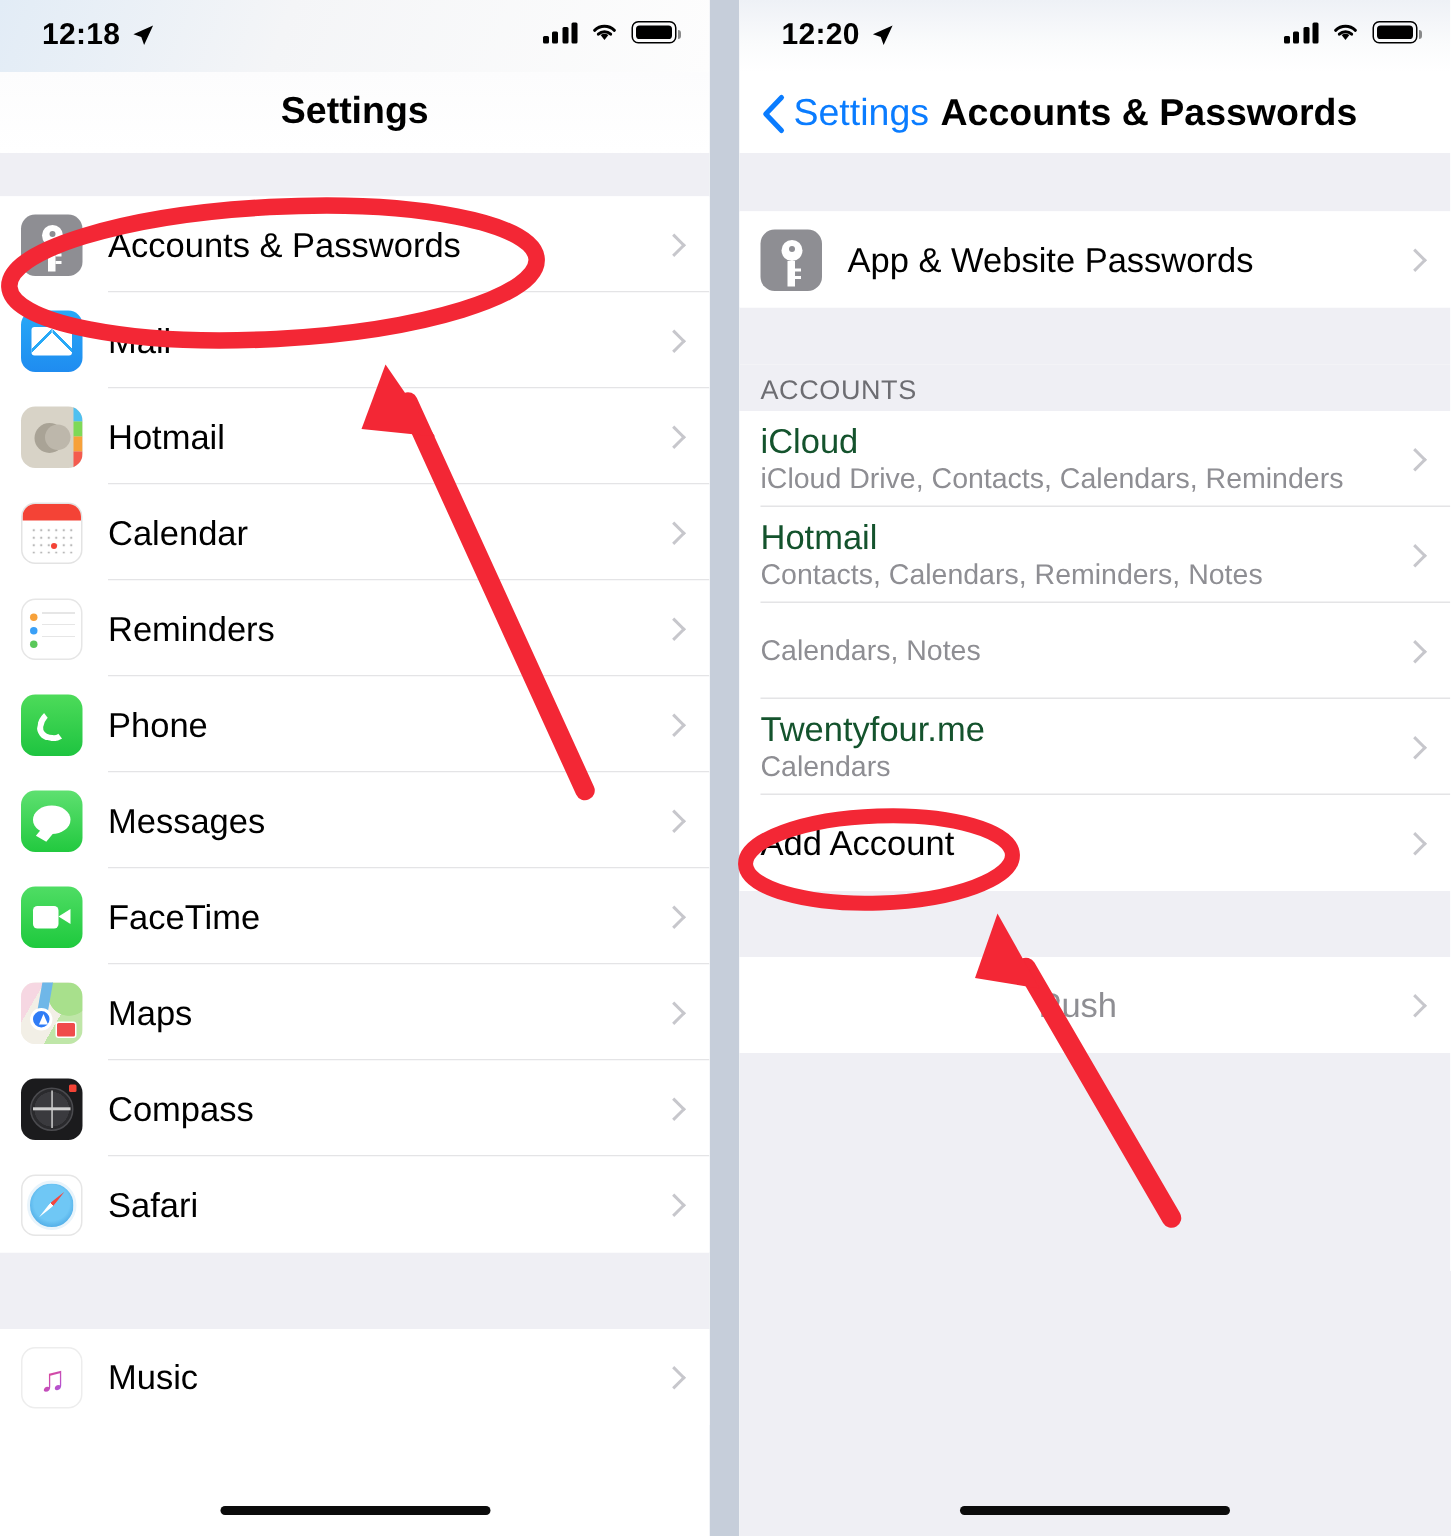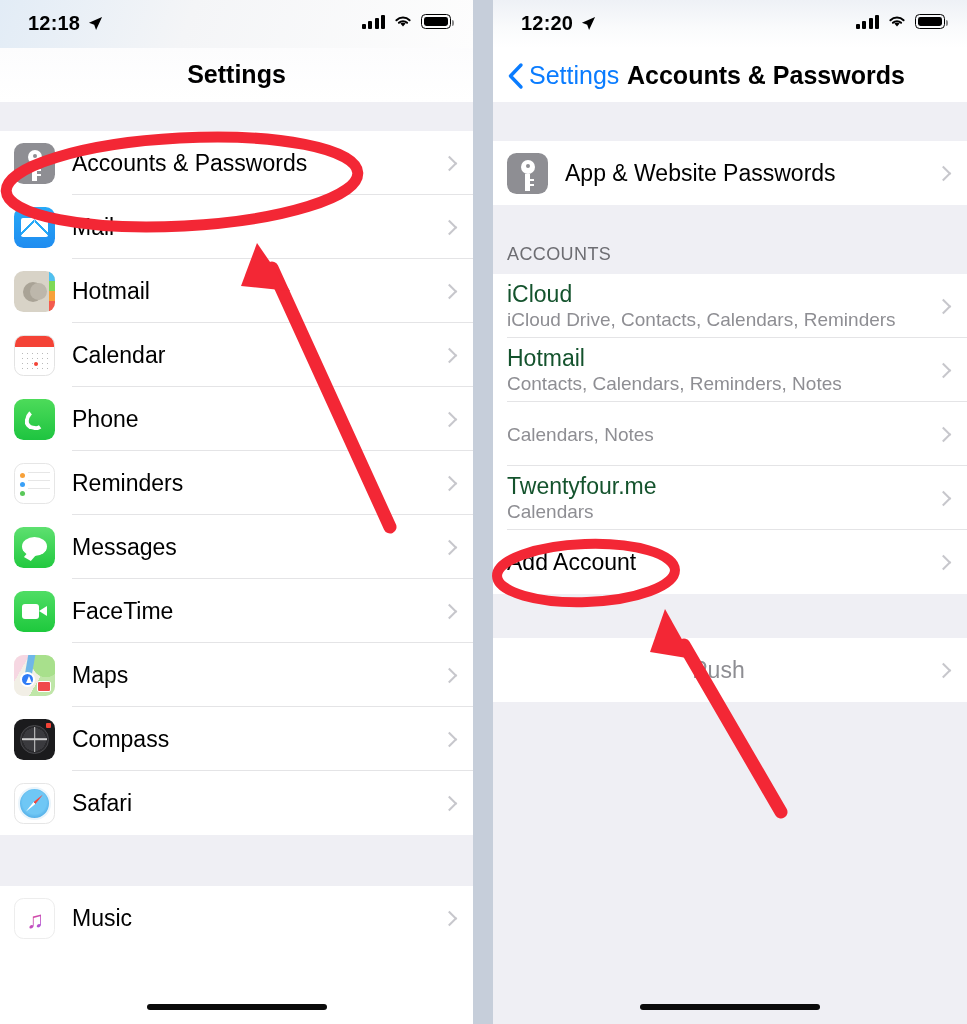--- a/index.html
+++ b/index.html
@@ -70,21 +70,21 @@
     margin-left:auto; margin-right:18px; width:11px; height:11px;
     border-right:2.6px solid #c7c7cc; border-top:2.6px solid #c7c7cc;
     transform: rotate(45deg);
   }
   .row-label + .chev, .row-value + .chev { margin-left:auto; }
   .rowtexts { display:flex; flex-direction:column; justify-content:center; }
   .rowtexts .t { font-size:23px; color:#14532d; line-height:27px; }
   .rowtexts .s { font-size:19px; color:#8e8e93; line-height:23px; }
   .section-header {
     background:#efeff4; font-size:18px; color:#6d6d72;
-    letter-spacing:.4px; padding: 0 0 9px 14px; display:flex; align-items:flex-end;text-align:right;
+    letter-spacing:.4px; padding: 0 0 3px 14px; display:flex; align-items:flex-end;text-align:right;
   }
 
   
   .icon { width:41px; height:41px; border-radius:9.5px; margin-right:17px;
           position:relative; overflow:hidden; flex:0 0 auto; }
   .ic-key   { background:#8e8e93; }
   .ic-mail  { background: linear-gradient(180deg,#27a9f7,#1f8cf0); }
   .ic-contacts { background:#d8d3c7; }
   .ic-cal   { background:#fff; border:1px solid #e3e3e3; }
   .ic-notes { background:#fff; border:1px solid #e6e6e6; }
@@ -264,35 +264,35 @@
           <div class="cal-top"></div>
             <div class="cal-dots"></div>
             <div class="cal-dot-red"></div>
         </div>
         <span class="row-label">Calendar</span>
         <span class="chev"></span>
       </div>
 
 
       <div class="row">
-        <div class="icon ic-phone">
-            <div class="phone-g"></div>
-          </div>
-        <span class="row-label">Phone</span>
-        <span class="chev"></span>
-      </div>
-
-      <div class="row">
         <div class="icon ic-rem">
           <div class="rem-lines"></div>
           <div class="rem-d a"></div>
             <div class="rem-d b"></div>
             <div class="rem-d c"></div>
         </div>
         <span class="row-label">Reminders</span>
+        <span class="chev"></span>
+      </div>
+
+      <div class="row">
+        <div class="icon ic-phone">
+            <div class="phone-g"></div>
+          </div>
+        <span class="row-label">Phone</span>
         <span class="chev"></span>
       </div>
 
       <div class="row">
         <div class="icon ic-msg">
             <div class="msg-g"></div>
           </div>
         <span class="row-label">Messages</span>
         <span class="chev"></span>
       </div>

